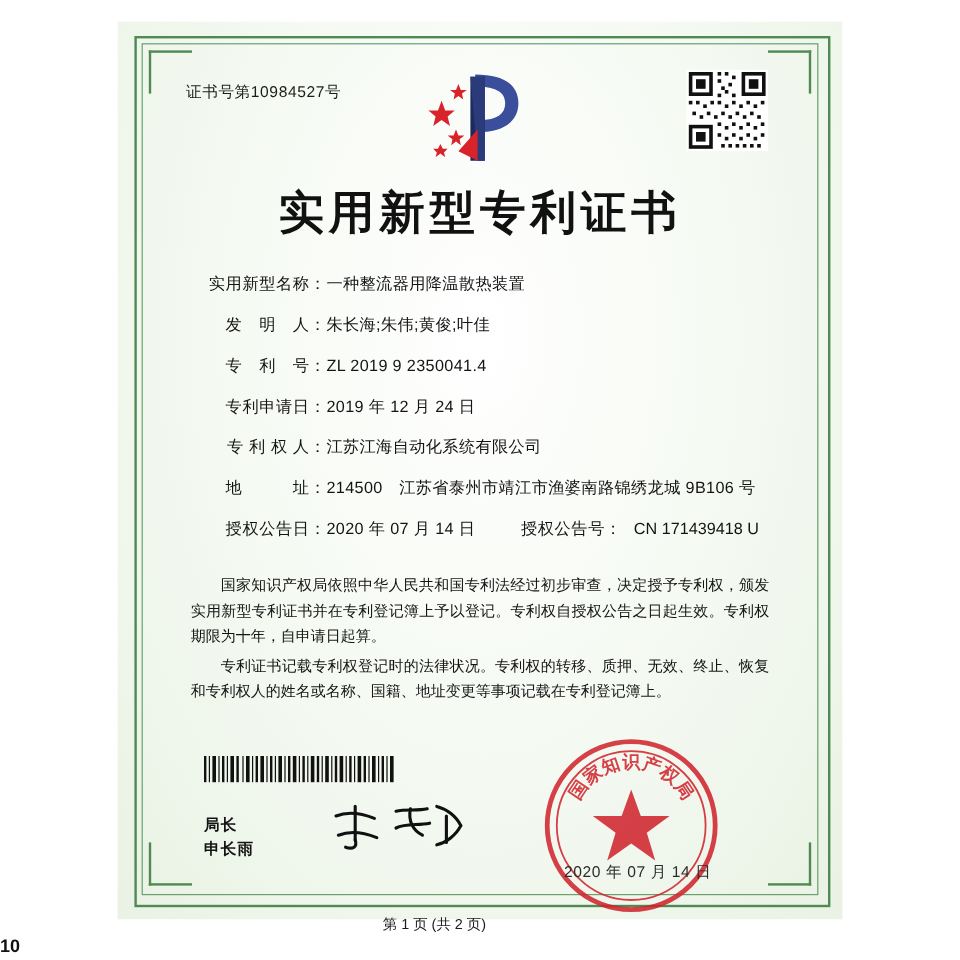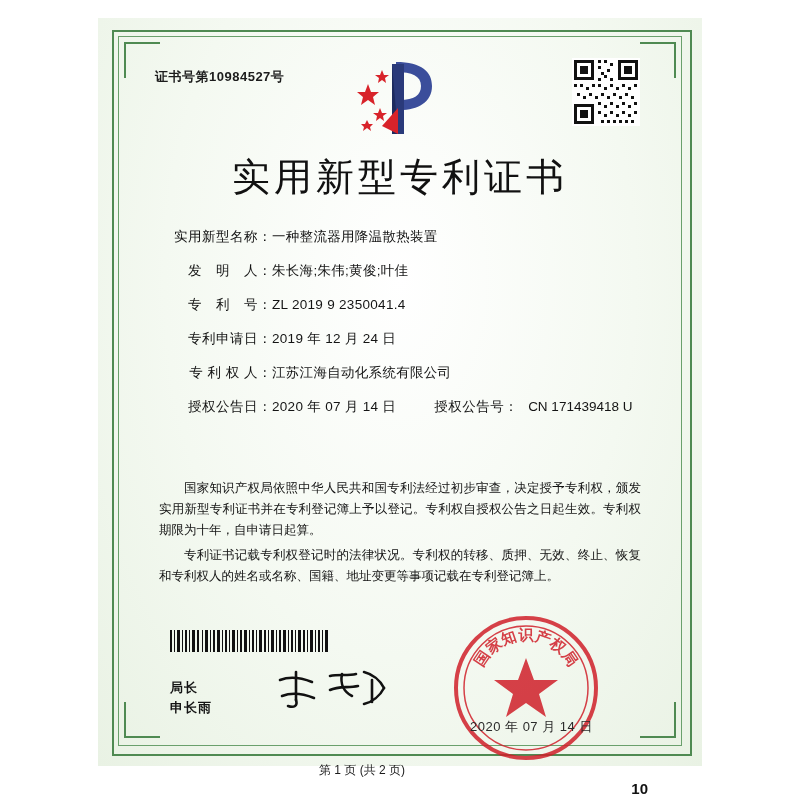--- a/index.html
+++ b/index.html
@@ -65,21 +65,20 @@
 
   
   .cert-no {
     position: absolute;
     left: 155px;
     top: 68px;
     font-size: 13px;
     color: #1c1c1c;
     letter-spacing: 0.5px;
     white-space: nowrap;
-    font-weight: bold;
   }
 
   
   .logo {
     position: absolute;
     left: 352px;
     top: 56px;
     width: 96px;
     height: 82px;
   }
@@ -94,21 +93,21 @@
   }
 
   .title {
     position: absolute;
     left: 0;
     top: 152px;
     width: 800px;
     text-align: center;
     font-family: "DejaVu Serif", serif;
     font-size: 38px;
-    font-weight: normal;
+    font-weight: bold;
     letter-spacing: 4px;
     color: #111111;
   }
 
   
   .fields {
     position: absolute;
     left: 160px;
     top: 228px;
     width: 490px;
@@ -207,21 +206,21 @@
     width: 724px;
     text-align: center;
     font-size: 12px;
     color: #1c1c1c;
   }
   .sheet-number {
     position: absolute;
     left: 0;
     top: 780px;
     width: 648px;
-    text-align: right;
+    text-align: left;
     font-size: 15px;
     font-weight: bold;
     color: #111111;
   }
 </style>
 </head>
 <body>
 
 <div class="page">
 
@@ -336,20 +335,24 @@
     </div>
     <div class="row">
       <span class="lbl">专利申请日：</span>
       <span class="val">2019 年 12 月 24 日</span>
     </div>
     <div class="row">
       <span class="lbl">专 利 权 人：</span>
       <span class="val">江苏江海自动化系统有限公司</span>
     </div>
     <div class="row">
+      <span class="lbl">地　　　址：</span>
+      <span class="val">214500　江苏省泰州市靖江市渔婆南路锦绣龙城 9B106 号</span>
+    </div>
+    <div class="row">
       <span class="lbl">授权公告日：</span>
       <span class="val">2020 年 07 月 14 日</span>
       <span class="lbl2">授权公告号：</span>
       <span class="val2">CN 171439418 U</span>
     </div>
   </div>
 
   <div class="paras">
     <p>国家知识产权局依照中华人民共和国专利法经过初步审查，决定授予专利权，颁发实用新型专利证书并在专利登记簿上予以登记。专利权自授权公告之日起生效。专利权期限为十年，自申请日起算。</p>
     <p>专利证书记载专利权登记时的法律状况。专利权的转移、质押、无效、终止、恢复和专利权人的姓名或名称、国籍、地址变更等事项记载在专利登记簿上。</p>

